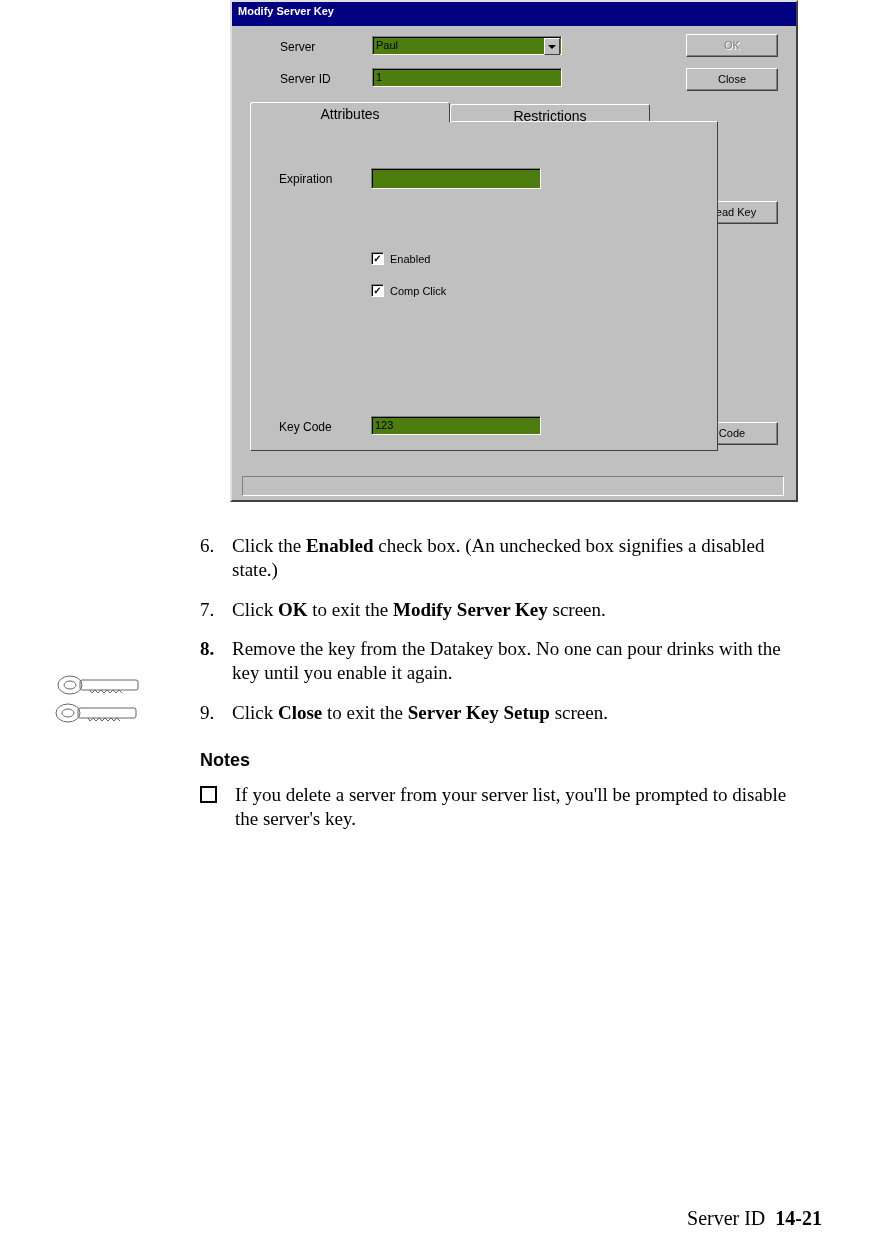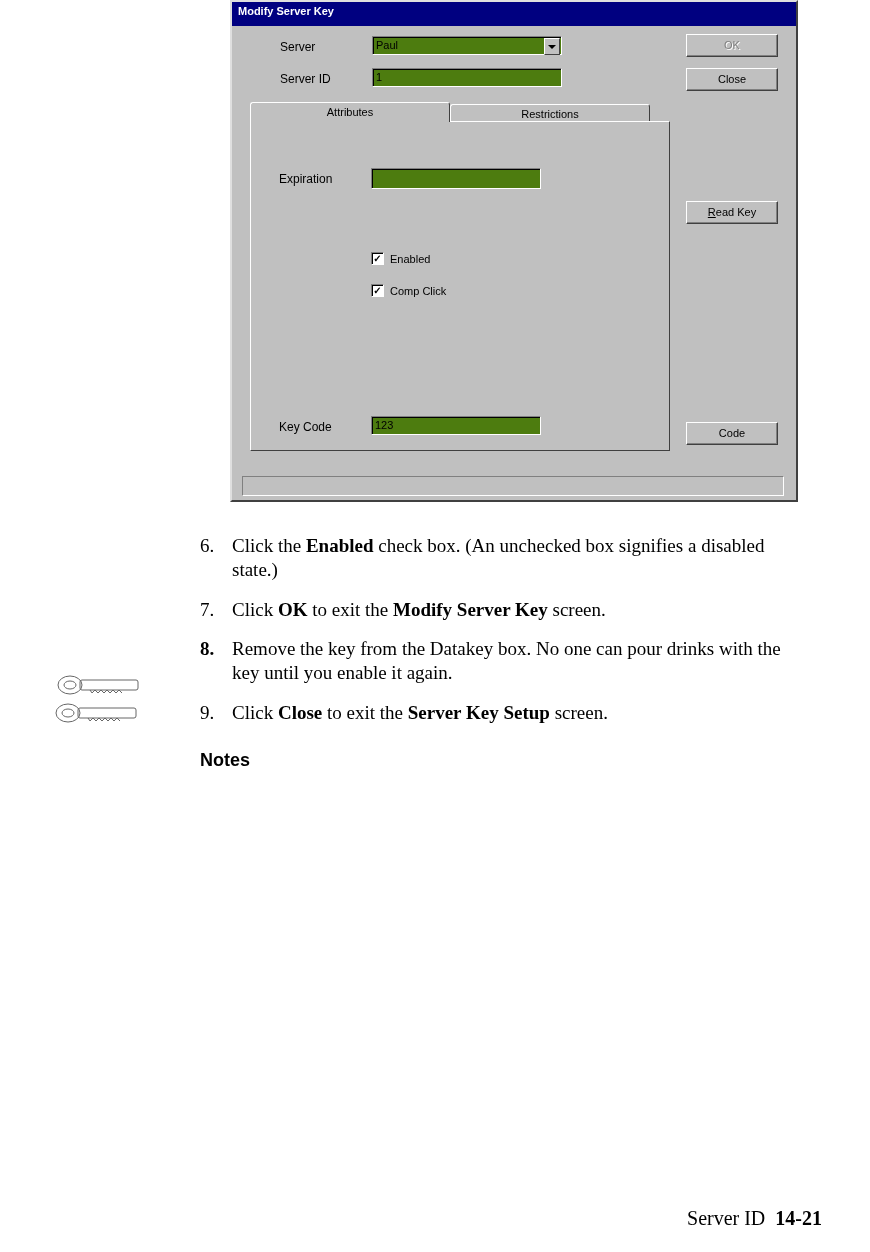--- a/index.html
+++ b/index.html
@@ -117,21 +117,21 @@
     box-sizing: border-box;
   }
   .tab {
     position: absolute;
     background: #c0c0c0;
     border-top: 1px solid #fff;
     border-left: 1px solid #fff;
     border-right: 1px solid #404040;
     box-sizing: border-box;
     text-align: center;
-    font-size: 11px;
+    font-size: 14px;
     padding-top: 3px;
     height: 20px;
     border-radius: 3px 3px 0 0;
   }
   .checkbox {
     position: absolute;
     display: flex;
     align-items: center;
     font-size: 11px;
   }
@@ -242,21 +242,21 @@
       </div>
 
       <div class="lbl" style="top:46px; left:48px;">Server ID</div>
       <div class="field-sunken" style="top:42px; left:140px; width:190px;">1</div>
 
       <div class="btn disabled" style="top:8px; right:18px;">OK</div>
       <div class="btn" style="top:42px; right:18px;">Close</div>
 
       <div class="tab" style="top:76px; left:18px; width:200px; z-index:2;">Attributes</div>
       <div class="tab" style="top:78px; left:218px; width:200px; height:24px; z-index:0;">Restrictions</div>
-      <div class="tab-panel" style="top:95px; left:18px; width:420px; height:330px; z-index:1;">
+      <div class="tab-panel" style="top:95px; left:18px; width:468px; height:330px; z-index:1;">
 
         <div class="lbl" style="top:50px; left:28px;">Expiration</div>
         <div class="field-sunken" style="top:46px; left:120px; width:170px; height:21px;"></div>
 
         <div class="checkbox" style="top:130px; left:120px;">
           <div class="box">✓</div>
           <span>Enabled</span>
         </div>
 
         <div class="checkbox" style="top:162px; left:120px;">
@@ -311,19 +311,23 @@
     </div>
     <div class="step">
       <div class="step-num">9.</div>
       <div class="step-body">
         <span>Click </span><span class="bold">Close</span><span> to exit the </span><span class="bold">Server Key Setup</span><span> screen.</span>
       </div>
     </div>
 
     <div class="notes-heading">Notes</div>
 
+    <div class="note-item">
+      <div class="note-box"></div>
+      <div class="note-body">If you delete a server from your server list, you'll be prompted to disable the server's key.</div>
+    </div>
   </div>
 
   <div class="footer">
     <span>Server ID</span>&nbsp;&nbsp;<span class="pagenum">14-21</span>
   </div>
 
 </div>
 
 </body></html>

